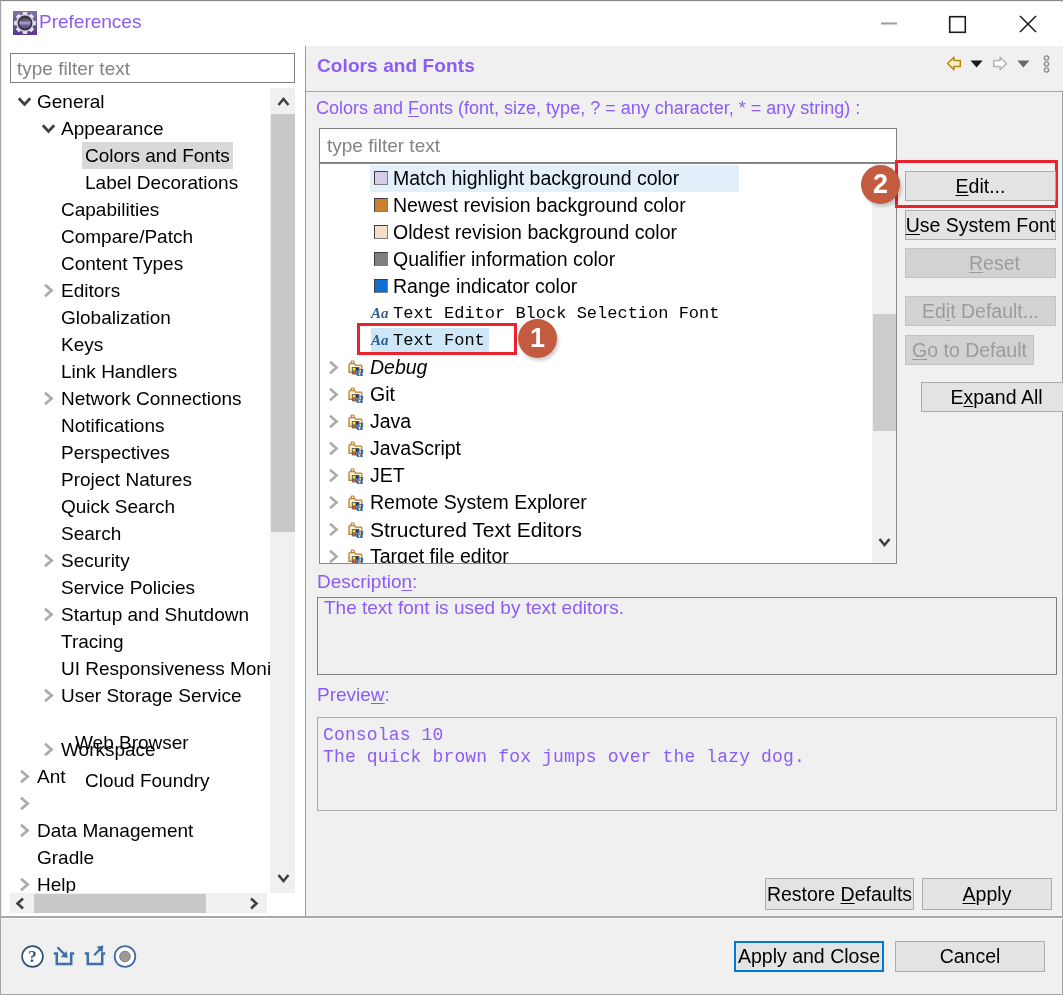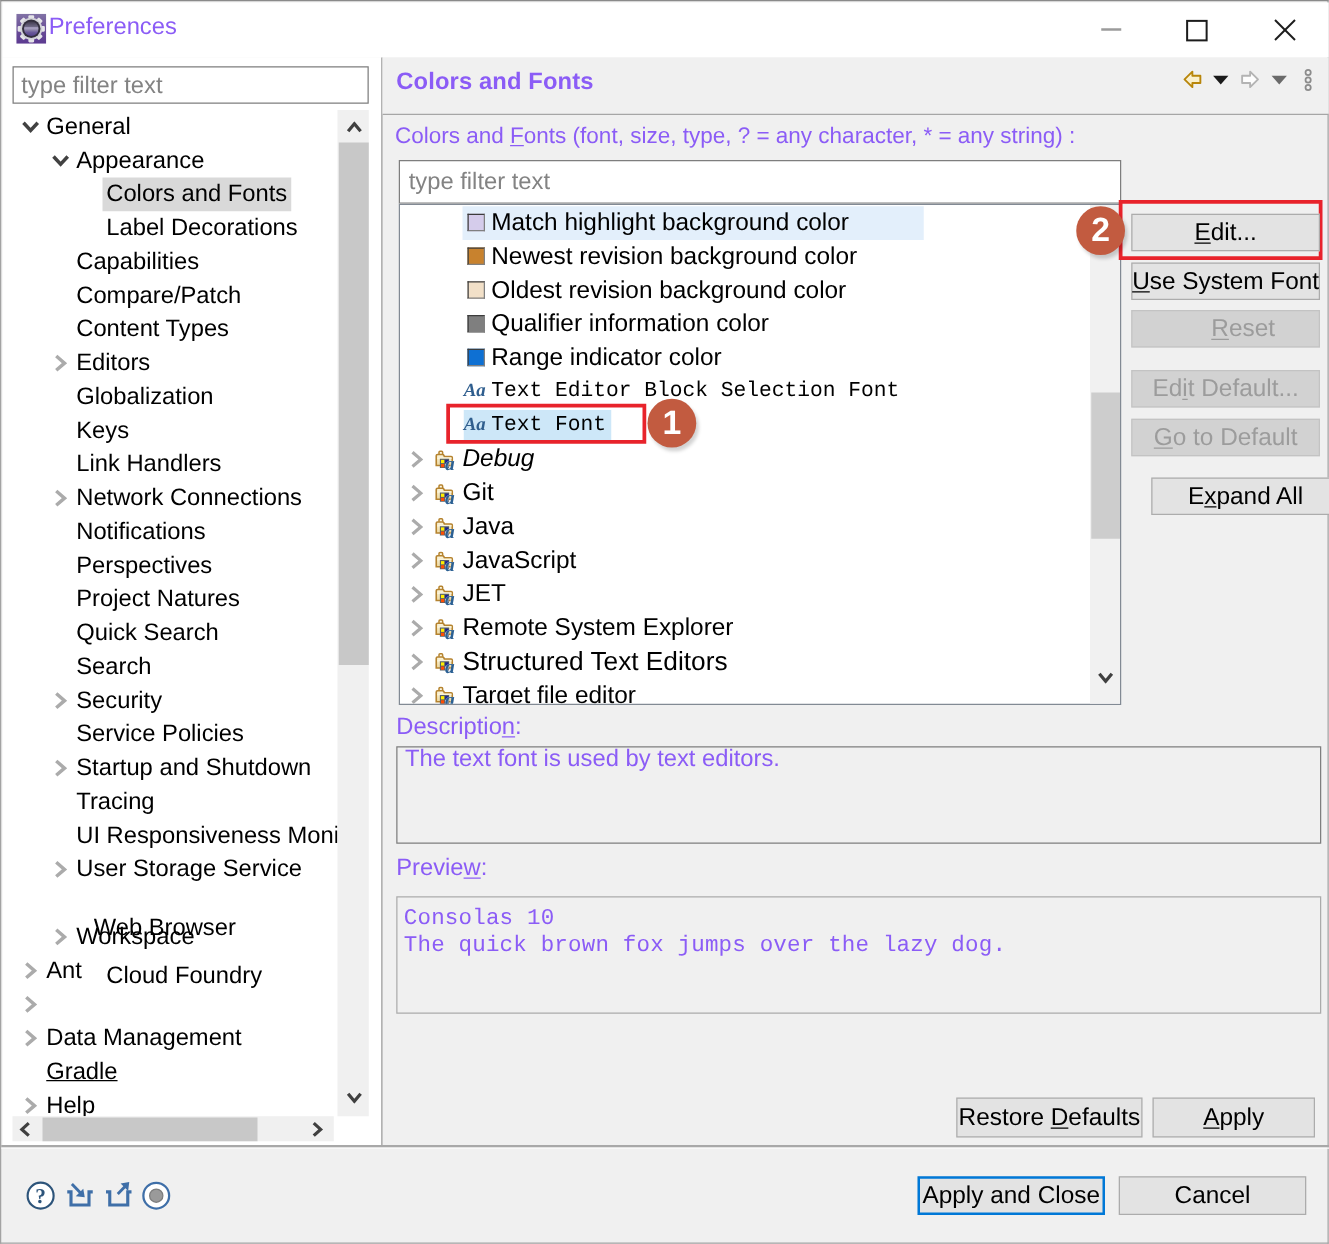--- a/index.html
+++ b/index.html
@@ -120,21 +120,21 @@
       </svg>
 <div class="trow" style="left:36px;top:676px;">Ant</div>
 <svg class="abs" style="left:18px;top:709px" width="11" height="15" viewBox="0 0 11 15">
         <path d="M2 1.8 L8.6 7.5 L2 13.2" fill="none" stroke="#ababab" stroke-width="2.8"></path>
       </svg>
 <div class="trow" style="left:36px;top:680px;margin-left:48px;">Cloud Foundry</div>
 <svg class="abs" style="left:18px;top:736px" width="11" height="15" viewBox="0 0 11 15">
         <path d="M2 1.8 L8.6 7.5 L2 13.2" fill="none" stroke="#ababab" stroke-width="2.8"></path>
       </svg>
 <div class="trow" style="left:36px;top:730px;">Data Management</div>
-<div class="trow" style="left:36px;top:757px;text-decoration:underline;">Gradle</div>
+<div class="trow" style="left:36px;top:757px;">Gradle</div>
 <svg class="abs" style="left:18px;top:790px" width="11" height="15" viewBox="0 0 11 15">
         <path d="M2 1.8 L8.6 7.5 L2 13.2" fill="none" stroke="#ababab" stroke-width="2.8"></path>
       </svg>
 <div class="trow" style="left:36px;top:784px;">Help</div>
 </div>
 
 <div class="abs" style="left:269px;top:87px;width:25px;height:805px;background:#f0f0f0;"></div>
 <div class="abs" style="left:270px;top:113px;width:24px;height:418px;background:#c8c8c8;"></div>
 <svg class="abs" style="left:275.5px;top:872px" width="13" height="10" viewBox="0 0 13 10">
       <path d="M1.5 2 L6.5 8 L11.5 2" fill="none" stroke="#404040" stroke-width="2.6"></path>
@@ -372,21 +372,21 @@
     </div>
 <div class="btn" style="left:904px;top:209px;width:151px;height:30px;">
       <span><u>U</u>se System Font</span>
     </div>
 <div class="btn dis" style="left:904px;top:247px;width:151px;height:30px;padding-left:28px;">
       <span><u>R</u>eset</span>
     </div>
 <div class="btn dis" style="left:904px;top:295px;width:151px;height:30px;">
       <span>Ed<u>i</u>t Default...</span>
     </div>
-<div class="btn dis" style="left:904px;top:334px;width:151px;height:30px;">
+<div class="btn dis" style="left:904px;top:334px;width:129px;height:30px;">
       <span><u>G</u>o to Default</span>
     </div>
 <div class="btn" style="left:904px;top:381px;width:151px;height:30px;margin-left:16px;">
       <span>E<u>x</u>pand All</span>
     </div>
 
 <div class="lbl" style="left:316px;top:570px;">Descriptio<u>n</u>:</div>
 <div class="abs" style="left:316px;top:596px;width:740px;height:78px;border:1px solid #7e7e7e;background:#f0f0f0;box-sizing:border-box;"></div>
 <div class="lbl" style="left:323px;top:596px;">The text font is used by text editors.</div>
 <div class="lbl" style="left:316px;top:683px;">Previe<u>w</u>:</div>

